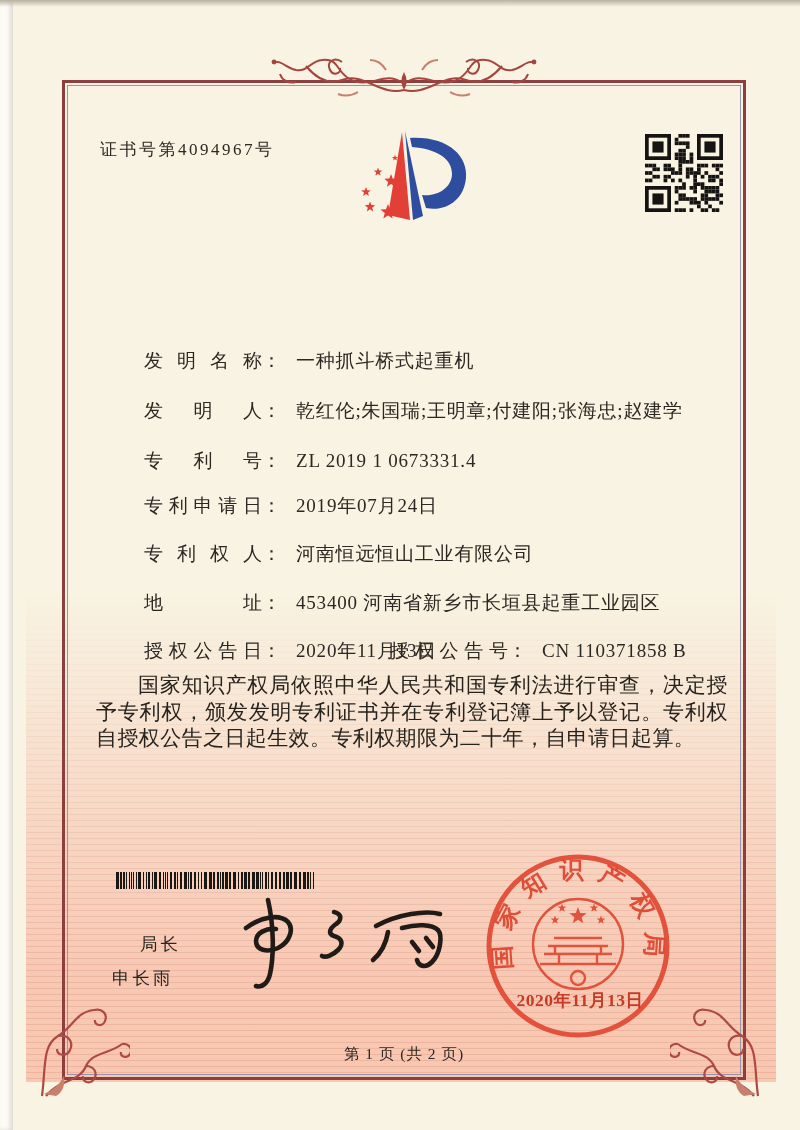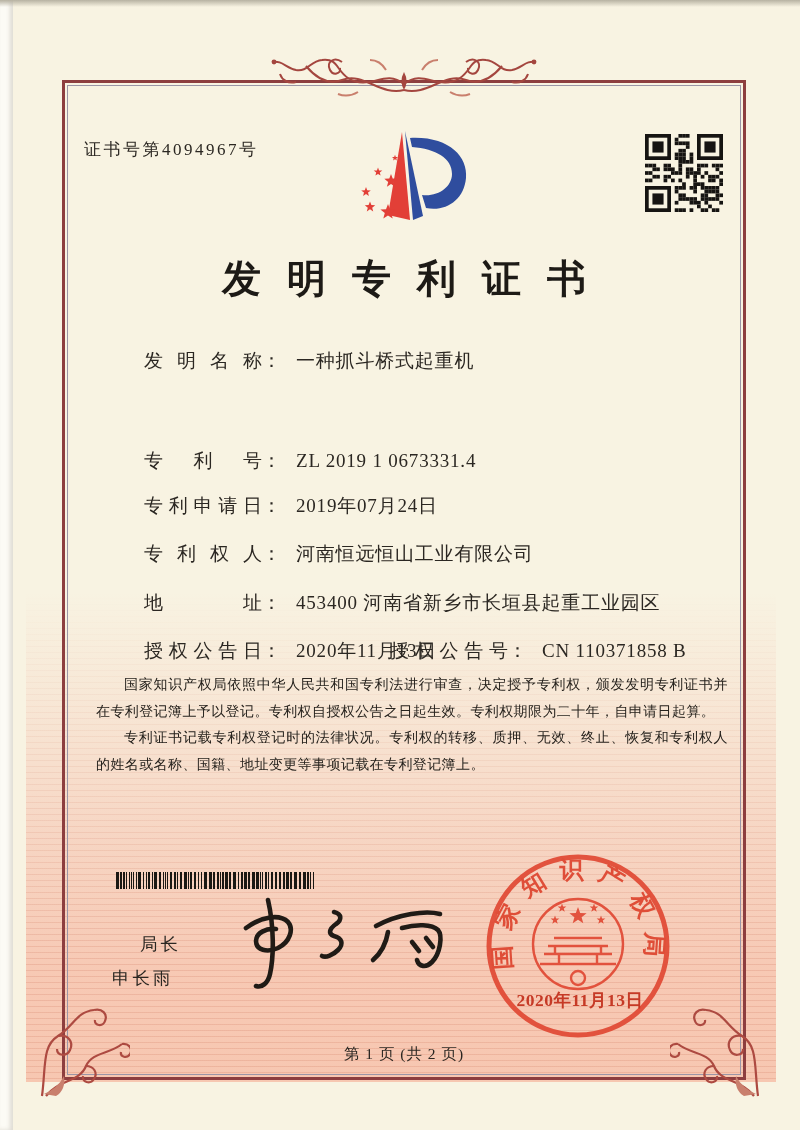--- a/index.html
+++ b/index.html
@@ -20,31 +20,31 @@
     mask-image:linear-gradient(180deg,rgba(0,0,0,0) 0%,rgba(0,0,0,.55) 40%,#000 75%);}
   
   .frame{position:absolute;left:62px;top:80px;width:678px;height:994px;
          border:3px solid #8d3e3f;z-index:3;}
   .frame-inner{position:absolute;inset:2px;border:1px solid #9a95a6;}
   .ornament-top{position:absolute;left:260px;top:48px;width:288px;height:62px;z-index:4;}
   .corner{position:absolute;width:94px;height:98px;z-index:4;}
   .corner.bl{left:36px;top:1002px;}
   .corner.br{left:670px;top:1002px;transform:scaleX(-1);}
   
-  .cert-no{position:absolute;left:84px;top:138px;font-size:17px;letter-spacing:2.5px;z-index:5;}
+  .cert-no{position:absolute;left:100px;top:138px;font-size:17px;letter-spacing:2.5px;z-index:5;}
   .logo{position:absolute;left:336px;top:128px;width:140px;height:110px;z-index:5;}
   .qr{position:absolute;left:645px;top:134px;width:78px;height:78px;z-index:5;}
   .title{position:absolute;left:62px;top:252px;width:684px;text-align:center;font-size:39px;
          font-weight:700;letter-spacing:26px;text-indent:26px;color:#1d1a16;z-index:5;}
   .field-row{position:absolute;left:96px;font-size:19px;z-index:5;white-space:nowrap;margin-left:48px;}
   .r1{top:348px}.r2{top:398px}.r3{top:448px}.r4{top:493px}.r5{top:541px}.r6{top:590px}.r7{top:638px}
   .f-label{display:inline-block;width:118px;text-align:justify;text-align-last:justify;}
   .f-value{margin-left:15px;letter-spacing:.8px;}
   .second-col{position:absolute;left:246px;top:0;}
-  .paras{position:absolute;left:96px;top:672px;width:632px;font-size:14px;line-height:26.6px;
+  .paras{position:absolute;left:96px;top:672px;width:632px;font-size:21px;line-height:26.6px;
          text-align:justify;letter-spacing:.4px;color:#26221d;z-index:5;}
   .paras p{margin:0;text-indent:2em;}
   .barcode{position:absolute;left:116px;top:872px;width:202px;height:17px;display:flex;z-index:5;}
   .barcode div{background:#1b1813;height:100%;flex:none;}
   .director-title{position:absolute;left:112px;top:932px;font-size:17.5px;letter-spacing:3px;z-index:5;margin-left:28px;}
   .director-name{position:absolute;left:112px;top:966px;font-size:17.5px;letter-spacing:3px;z-index:5;}
   .signature{position:absolute;left:216px;top:876px;width:235px;height:125px;z-index:7;}
   .seal{position:absolute;left:482px;top:850px;width:192px;height:192px;z-index:6;opacity:.93;}
   .seal-date{position:absolute;left:490px;top:988px;width:180px;text-align:center;font-size:17.5px;
              font-weight:700;color:#c63a26;letter-spacing:.5px;z-index:7;}
@@ -252,24 +252,26 @@
       <rect x="28.8" y="72.0" width="3.6" height="3.6" fill="#161412"></rect>
       <rect x="32.4" y="72.0" width="3.6" height="3.6" fill="#161412"></rect>
       <rect x="36.0" y="72.0" width="3.6" height="3.6" fill="#161412"></rect>
       <rect x="43.2" y="72.0" width="3.6" height="3.6" fill="#161412"></rect>
       <rect x="54.0" y="72.0" width="3.6" height="3.6" fill="#161412"></rect>
       <rect x="57.6" y="72.0" width="3.6" height="3.6" fill="#161412"></rect>
       <rect x="64.8" y="72.0" width="3.6" height="3.6" fill="#161412"></rect>
       <rect x="68.4" y="72.0" width="3.6" height="3.6" fill="#161412"></rect>
     </svg>
 
-  <div class="title">发明专利证书</div>
 
   <div class="field-row r1">
     <span class="f-label">发明名称</span><span class="f-colon">：</span><span class="f-value">一种抓斗桥式起重机</span>
+  </div>
+  <div class="field-row r2">
+    <span class="f-label">发明人</span><span class="f-colon">：</span><span class="f-value">乾红伦;朱国瑞;王明章;付建阳;张海忠;赵建学</span>
   </div>
   <div class="field-row r3">
     <span class="f-label">专利号</span><span class="f-colon">：</span><span class="f-value">ZL 2019 1 0673331.4</span>
   </div>
   <div class="field-row r4">
     <span class="f-label">专利申请日</span><span class="f-colon">：</span><span class="f-value">2019年07月24日</span>
   </div>
   <div class="field-row r5">
     <span class="f-label">专利权人</span><span class="f-colon">：</span><span class="f-value">河南恒远恒山工业有限公司</span>
   </div>
@@ -278,21 +280,20 @@
   </div>
   <div class="field-row r7">
     <span class="f-label">授权公告日</span><span class="f-colon">：</span><span class="f-value">2020年11月13日</span>
     <span class="second-col">
       <span class="f-label">授权公告号</span><span class="f-colon">：</span><span class="f-value">CN 110371858 B</span>
     </span>
   </div>
 
   <div class="paras">
     <p>国家知识产权局依照中华人民共和国专利法进行审查，决定授予专利权，颁发发明专利证书并在专利登记簿上予以登记。专利权自授权公告之日起生效。专利权期限为二十年，自申请日起算。</p>
-    <p>专利证书记载专利权登记时的法律状况。专利权的转移、质押、无效、终止、恢复和专利权人的姓名或名称、国籍、地址变更等事项记载在专利登记簿上。</p>
   </div>
 
   <div class="barcode" id="barcode">
       <div style="width:3px;margin-right:1px"></div>
       <div style="width:2px;margin-right:1px"></div>
       <div style="width:2px;margin-right:1px"></div>
       <div style="width:1px;margin-right:2px"></div>
       <div style="width:1px;margin-right:1px"></div>
       <div style="width:1px;margin-right:1px"></div>
       <div style="width:1px;margin-right:2px"></div>

